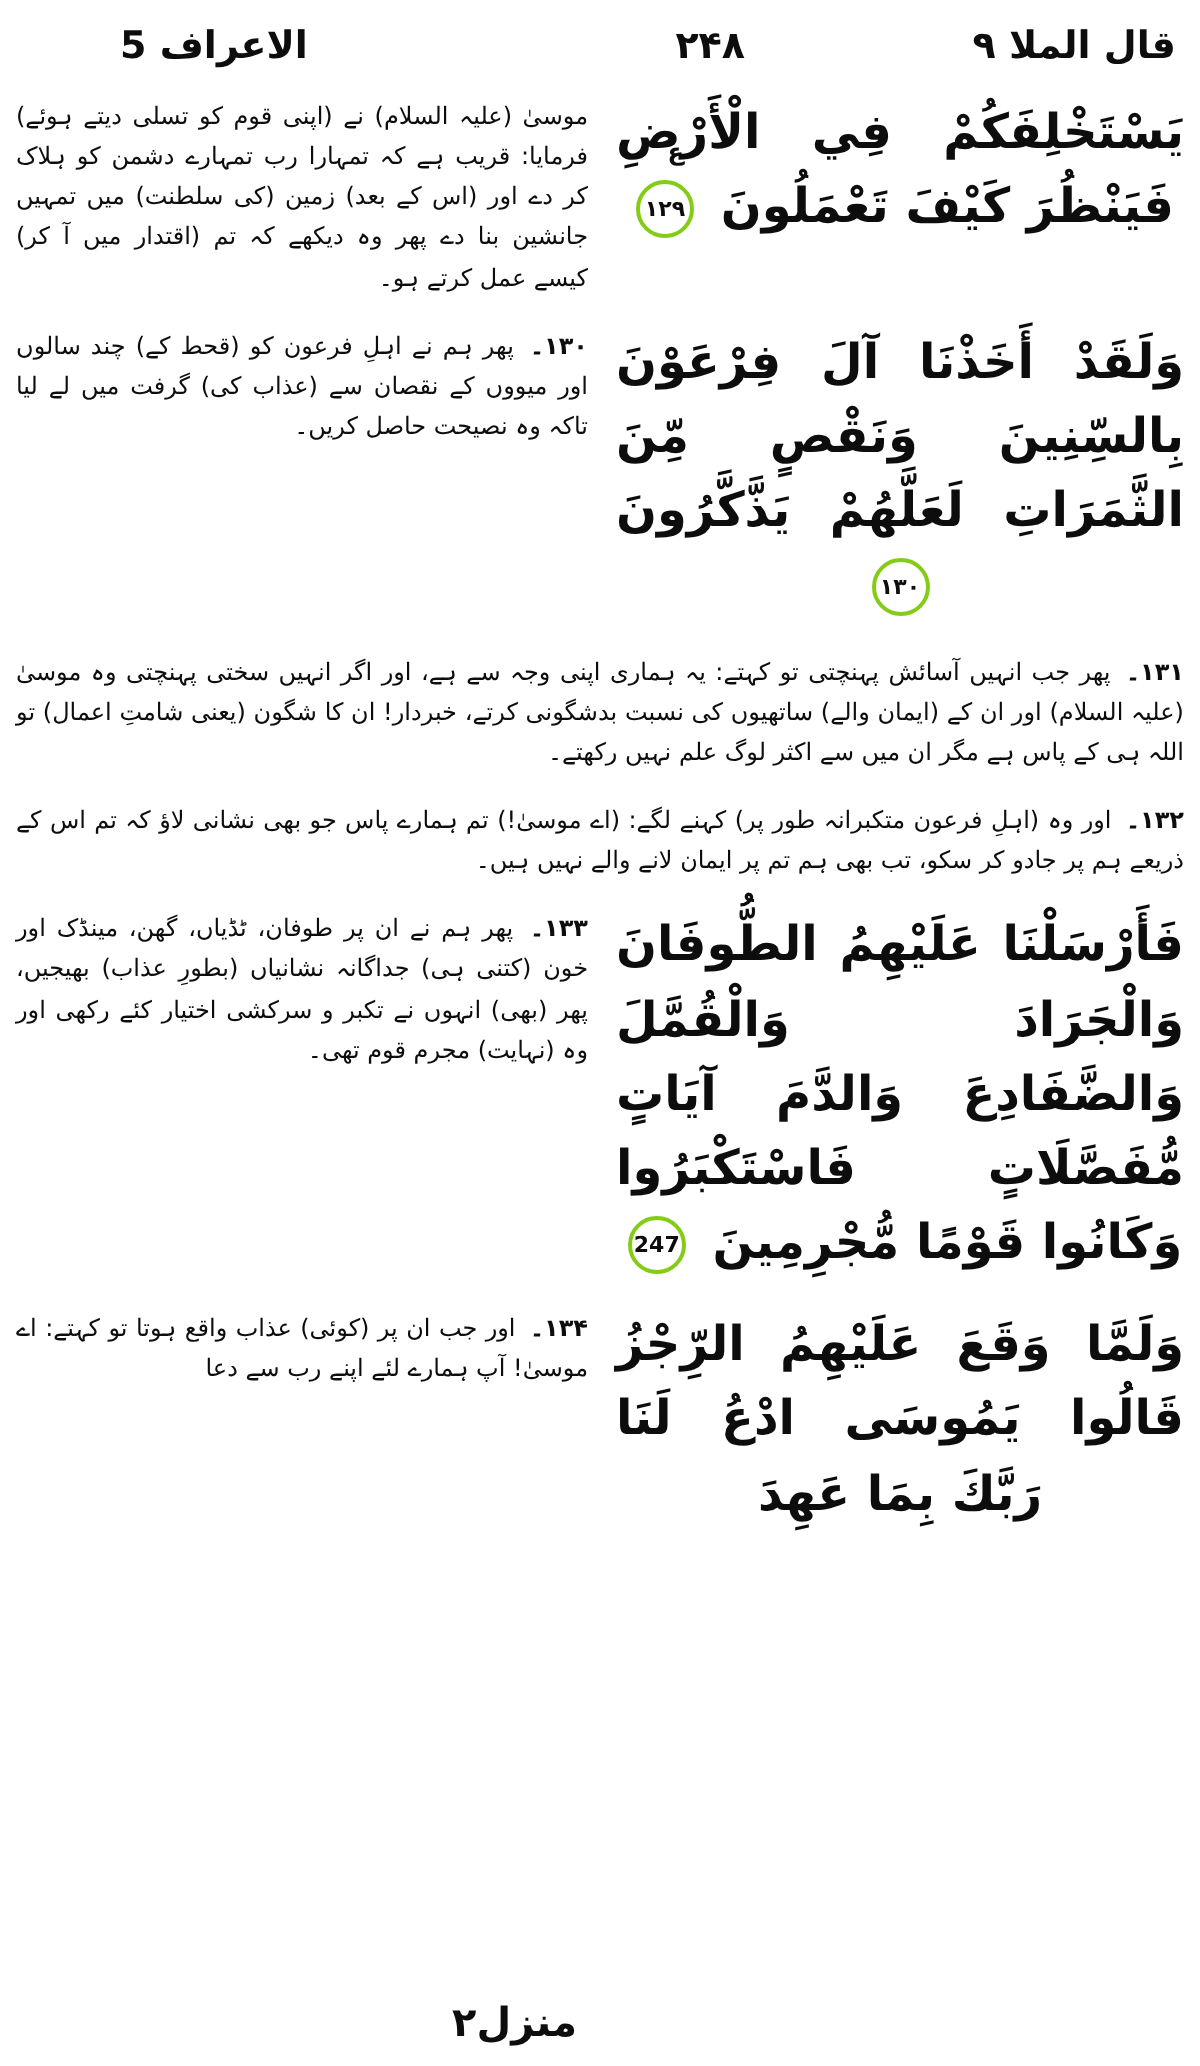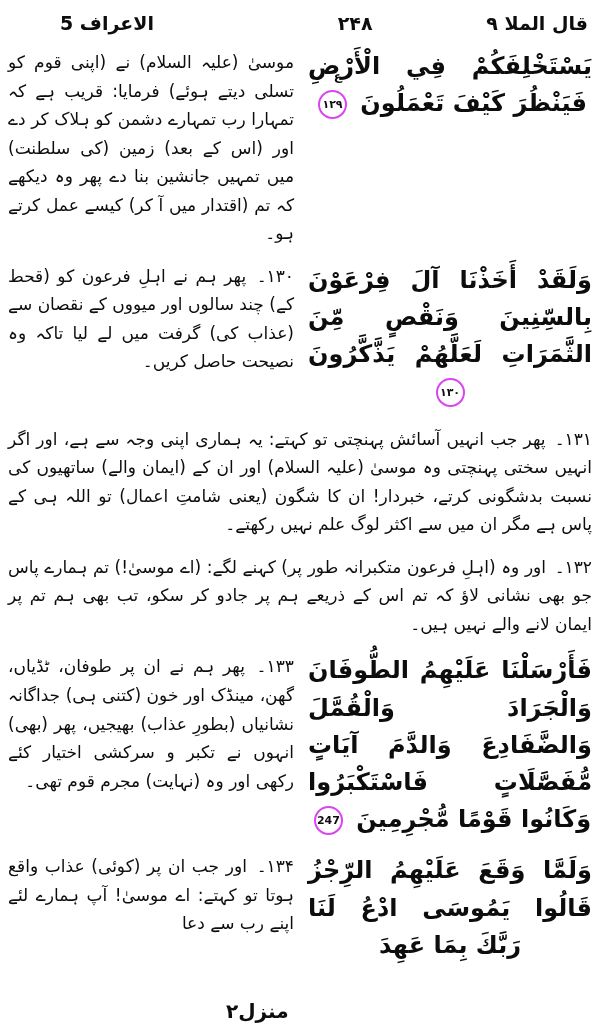--- a/index.html
+++ b/index.html
@@ -20,28 +20,28 @@
   
   .verse-row{display:flex;direction:rtl;gap:14px;margin-bottom:14px;}
   .arabic-cell{
     flex:0 0 284px;width:284px;
     font-size:24px;font-weight:bold;line-height:1.55;
     text-align:justify;text-align-last:center;
     direction:rtl;
   }
   .urdu-cell{
     flex:1;min-width:0;
-    font-size:17px;line-height:1.68;
+    font-size:12px;line-height:1.68;
     text-align:justify;direction:rtl;
   }
-  .urdu-num{font-weight:normal;padding-left:3px;}
+  .urdu-num{font-weight:bold;padding-left:3px;}
   .ayah-wrap{position:relative;display:inline-block;white-space:nowrap;margin:0 5px;}
   .ayah-circle{
     display:inline-block;width:25px;height:25px;
-    border:2px solid #d946ef;border-radius:50%;
+    border:2px solid #84cc16;border-radius:50%;
     font-size:11px;font-weight:bold;line-height:25px;
     text-align:right;vertical-align:middle;
   }
   .ruku{
     position:absolute;top:-15px;right:5px;
     font-size:12px;font-weight:bold;line-height:1;
   }
   .footer{
     position:absolute;bottom:10px;left:226px;
     font-size:20px;font-weight:bold;

